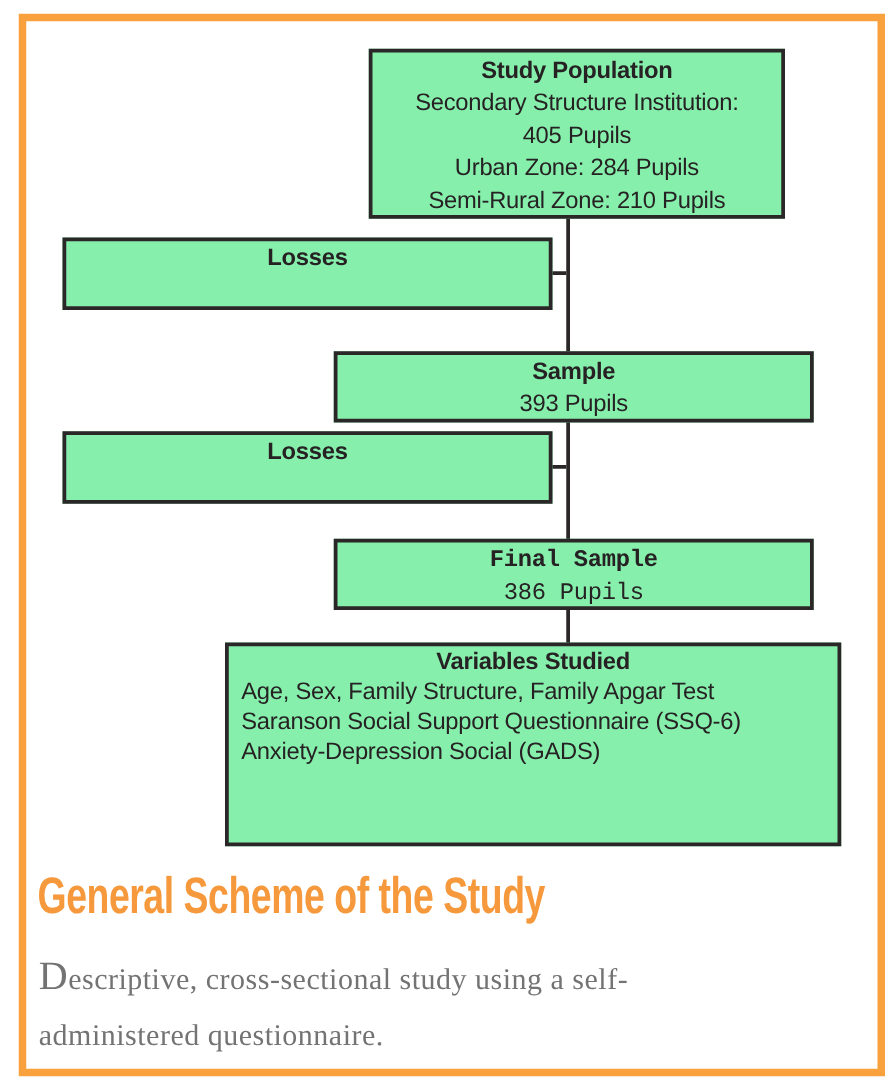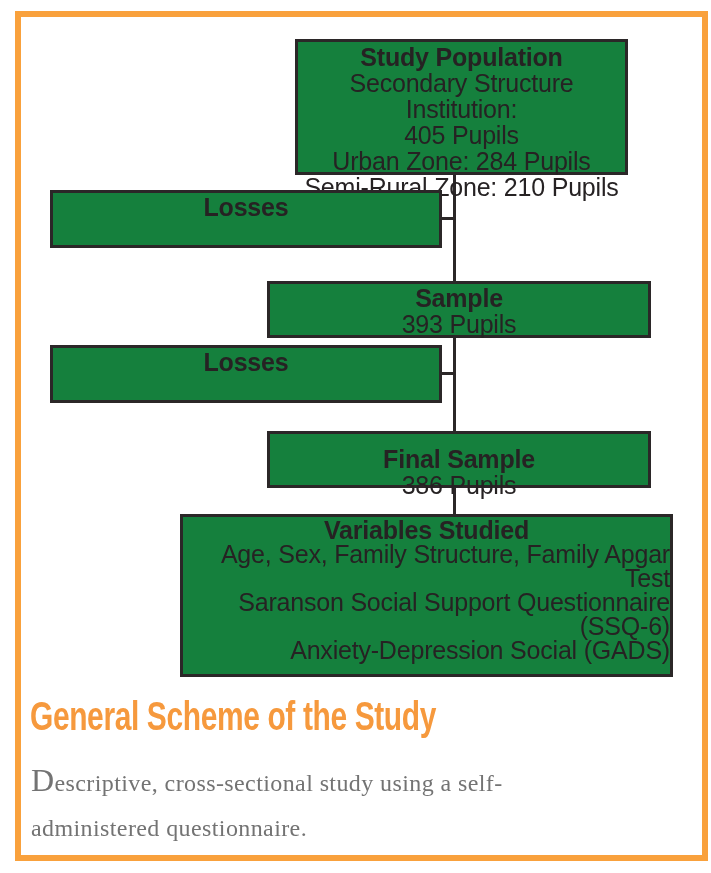--- a/index.html
+++ b/index.html
@@ -22,41 +22,41 @@
     top: 11px;
     width: 693px;
     height: 850px;
     border: 6px solid #F9A13C;
     box-sizing: border-box;
   }
   .fbox {
     position: absolute;
     border: 3px solid #2B2728;
     box-sizing: border-box;
-    background: #15803d;
+    background: #86efac;
     text-align: center;
-    font-size: 25px;
+    font-size: 19px;
     line-height: 26px;
     letter-spacing: -0.2px;
   }
   .fbox .bx-title {
     font-weight: bold;
   }
   .connector {
     position: absolute;
     background: #2B2728;
   }
   #study-box   { left: 295px; top: 39px;  width: 333px; height: 136px; padding-top: 2px; }
   #losses1-box { left: 50px;  top: 190px; width: 392px; height: 58px;  padding-top: 1px; }
   #sample-box  { left: 267px; top: 281px; width: 384px; height: 57px;  padding-top: 1px; }
   #losses2-box { left: 50px;  top: 345px; width: 392px; height: 58px;  padding-top: 1px; }
-  #final-box   { left: 267px; top: 431px; width: 384px; height: 57px;  padding-top: 12px; }
+  #final-box   { left: 267px; top: 431px; width: 384px; height: 57px;  padding-top: 1px; font-family: Liberation Mono, monospace; }
   #vars-box    { left: 180px; top: 514px; width: 493px; height: 163px; padding-top: 1px; line-height: 24px; }
   #vars-box .bx-line {
-    text-align: right;
+    text-align: left;
     padding-left: 10px;
   }
   .heading {
     position: absolute;
     left: 30px;
     top: 694px;
     font-size: 41px;
     font-weight: bold;
     letter-spacing: -0.5px;
     white-space: nowrap;

